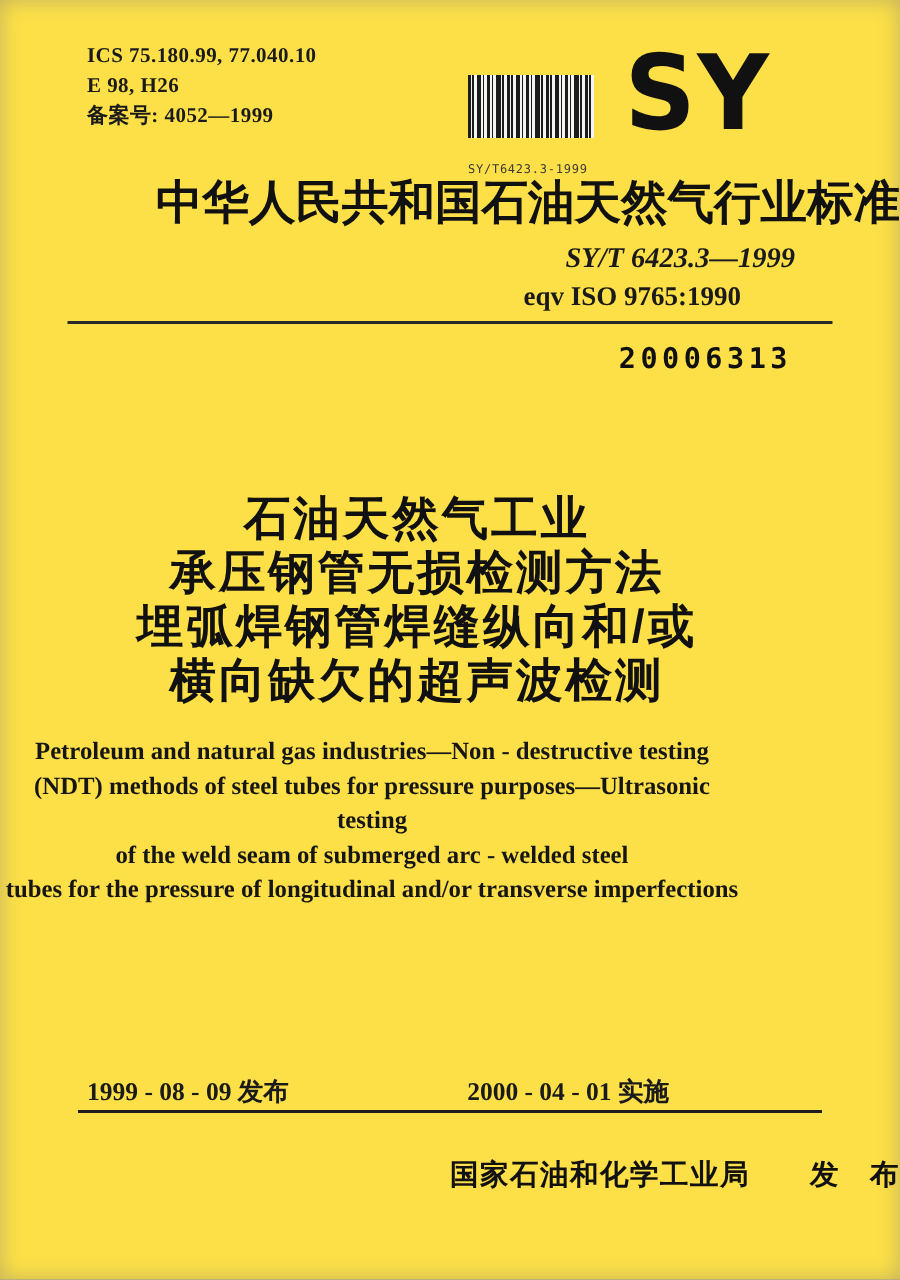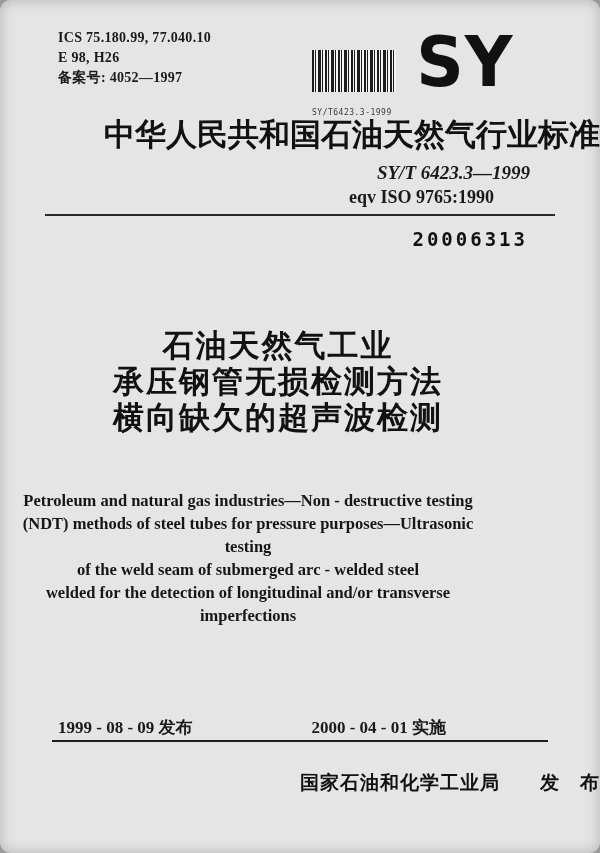--- a/index.html
+++ b/index.html
@@ -5,24 +5,23 @@
   * { margin: 0; padding: 0; box-sizing: border-box; }
   html, body { background: #9a9a9a; }
   body {
     width: 600px; height: 853px;
     font-family: "Liberation Serif", serif;
     color: #1a1a1a;
   }
   .page {
     position: relative;
     width: 600px; height: 853px;
-    background: #e5e5e5;
+    background: #fde047;
     overflow: hidden;
     box-shadow: inset 0 0 14px rgba(120,120,120,0.45);
-    border-radius: 11px;
   }
 
   
   .ics-block {
     position: absolute; top: 28px; left: 58px;
     font-weight: bold; font-size: 14px; line-height: 20px;
     font-family: "Liberation Serif", serif;
     letter-spacing: 0.3px;
   }
   .barcode {
@@ -125,46 +124,47 @@
   }
 </style>
 </head>
 <body>
 
 <div class="page">
 
   <div class="ics-block">
     <div>ICS 75.180.99, 77.040.10</div>
     <div>E 98, H26</div>
-    <div>备案号: 4052—1997</div>
+    <div>备案号: 4052—1999</div>
   </div>
 
   <div class="barcode">
     <div class="bars"></div>
     <div class="barcode-label">SY/T6423.3-1999</div>
   </div>
   <div class="sy-logo">SY</div>
 
   <h1 class="main-title">中华人民共和国石油天然气行业标准</h1>
   <div class="std-number">SY/T 6423.3—1999</div>
   <div class="eqv-line">eqv ISO 9765:1990</div>
   <hr class="rule-top">
   <div class="doc-number">20006313</div>
 
   <div class="cn-title">
     <div>石油天然气工业</div>
     <div>承压钢管无损检测方法</div>
+    <div>埋弧焊钢管焊缝纵向和/或</div>
     <div>横向缺欠的超声波检测</div>
   </div>
 
   <div class="en-title">
     <div>Petroleum and natural gas industries—Non - destructive testing</div>
     <div>(NDT) methods of steel tubes for pressure purposes—Ultrasonic testing</div>
     <div>of the weld seam of submerged arc - welded steel</div>
-    <div>welded for the detection of longitudinal and/or transverse imperfections</div>
+    <div>tubes for the pressure of longitudinal and/or transverse imperfections</div>
   </div>
 
   <div class="dates-row">
     <span>1999 - 08 - 09 发布</span>
     <span>2000 - 04 - 01 实施</span>
   </div>
   <hr class="rule-bottom">
   <div class="publisher">国家石油和化学工业局　　发　布</div>
 
 </div>

